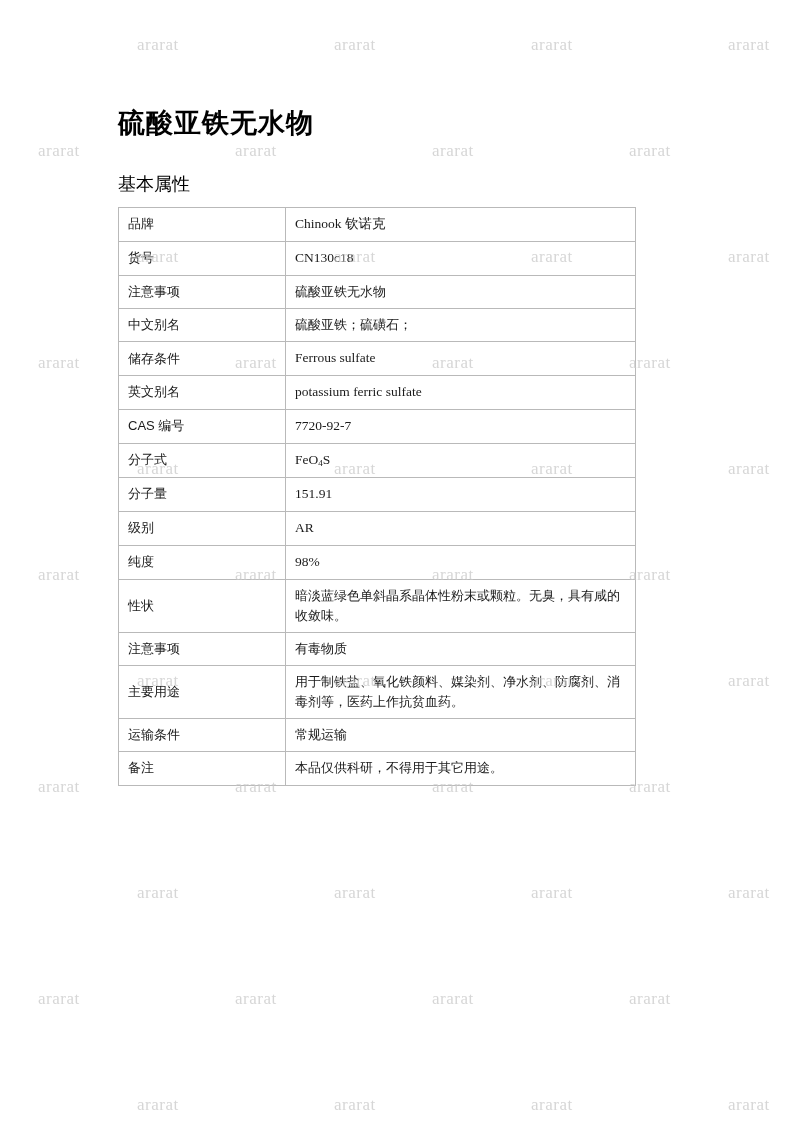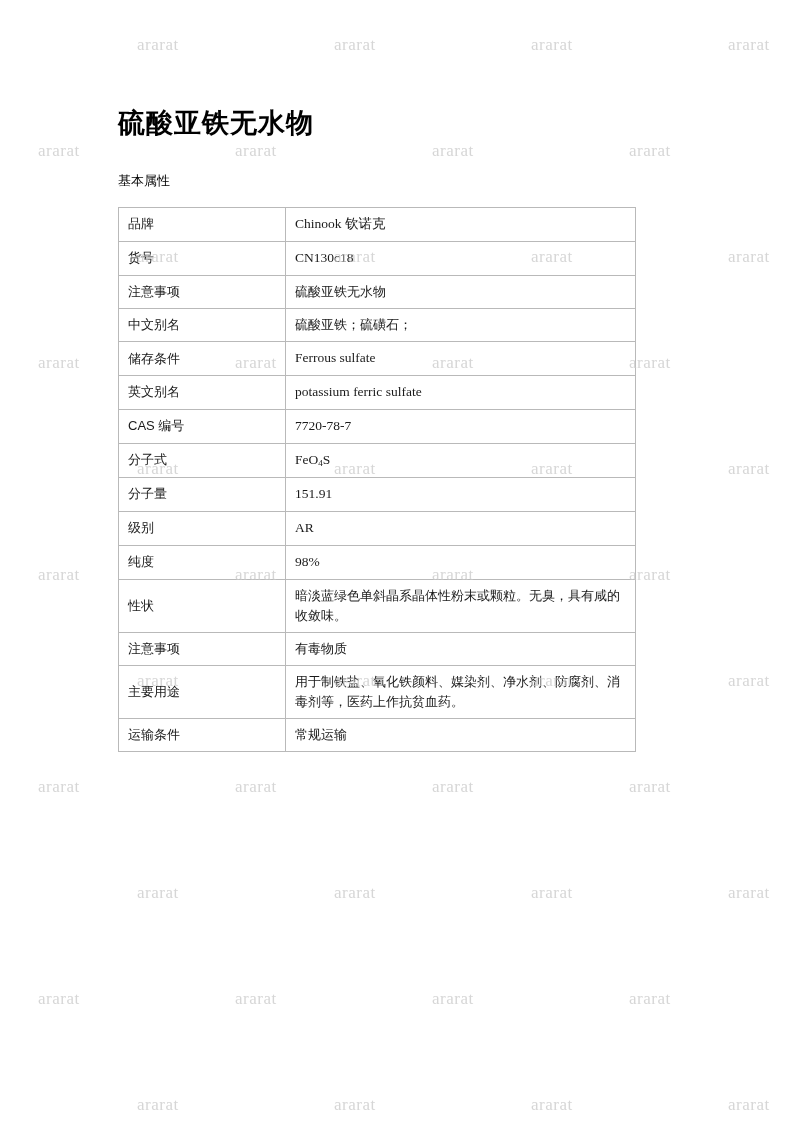--- a/index.html
+++ b/index.html
@@ -47,21 +47,21 @@
     font-size: 27px;
     font-weight: 700;
     letter-spacing: 1px;
     color: #000;
   }
 
   #section-heading {
     position: absolute;
     left: 118px;
     top: 172px;
-    font-size: 13px;
+    font-size: 18px;
     color: #000;
   }
 
   #props-table {
     position: absolute;
     left: 118px;
     top: 207px;
     width: 518px;
     border-collapse: collapse;
     table-layout: fixed;
@@ -122,21 +122,21 @@
         <tr>
           <td class="label">储存条件</td>
           <td class="value"><span class="val-latin">Ferrous sulfate</span></td>
         </tr>
         <tr>
           <td class="label">英文别名</td>
           <td class="value"><span class="val-latin">potassium ferric sulfate</span></td>
         </tr>
         <tr>
           <td class="label">CAS 编号</td>
-          <td class="value"><span class="val-latin">7720-78-7</span></td>
+          <td class="value"><span class="val-latin">7720-92-7</span></td>
         </tr>
         <tr>
           <td class="label">分子式</td>
           <td class="value"><span class="val-latin">FeO<sub>4</sub>S</span></td>
         </tr>
         <tr>
           <td class="label">分子量</td>
           <td class="value"><span class="val-latin">151.91</span></td>
         </tr>
         <tr>
@@ -155,20 +155,24 @@
           <td class="label">注意事项</td>
           <td class="value">有毒物质</td>
         </tr>
         <tr>
           <td class="label">主要用途</td>
           <td class="value">用于制铁盐、氧化铁颜料、媒染剂、净水剂、防腐剂、消毒剂等，医药上作抗贫血药。</td>
         </tr>
         <tr>
           <td class="label">运输条件</td>
           <td class="value">常规运输</td>
+        </tr>
+        <tr>
+          <td class="label">备注</td>
+          <td class="value">本品仅供科研，不得用于其它用途。</td>
         </tr>
       </tbody>
   </table>
 
 </div>
 
 <div id="watermark-layer">
     <div class="wm" style="left: 137px; top: 35px;">ararat</div>
     <div class="wm" style="left: 334px; top: 35px;">ararat</div>
     <div class="wm" style="left: 531px; top: 35px;">ararat</div>

